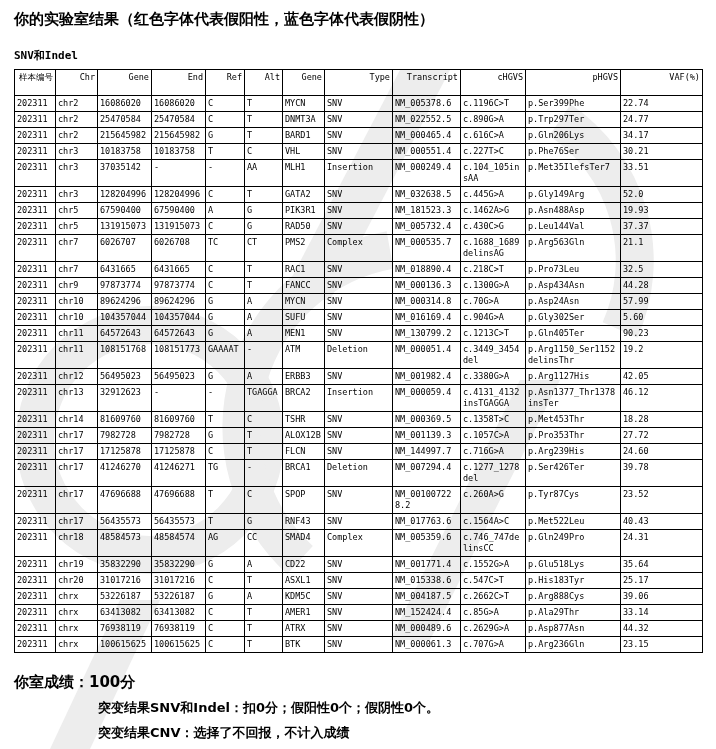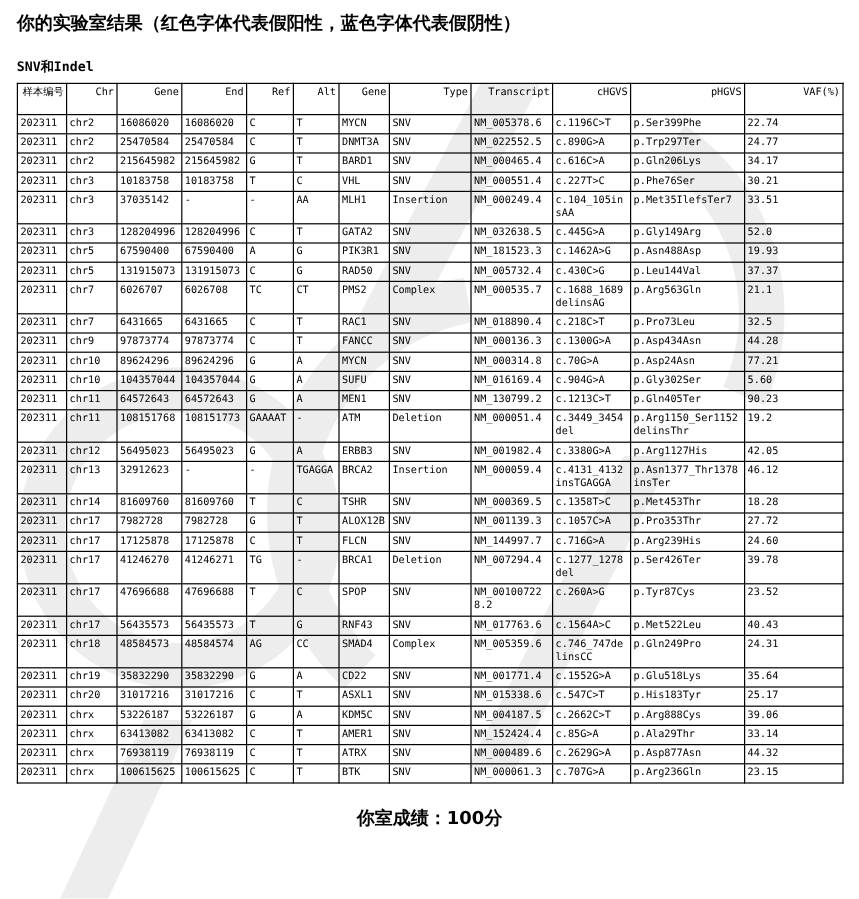--- a/index.html
+++ b/index.html
@@ -7,21 +7,21 @@
        font-family:"DejaVu Sans",sans-serif;color:#000;}
   .watermark{position:absolute;left:0;top:0;width:716px;height:749px;z-index:0;}
   .page{position:relative;z-index:1;padding:8px 14px 0 14px;}
   .title{font:bold 15px/1.2 "DejaVu Sans",sans-serif;margin:2px 0 0 0;}
   .section-label{font:600 11px/1.2 "DejaVu Sans Mono",monospace;margin-top:21px;}
   table.results{border-collapse:collapse;table-layout:fixed;width:688px;margin-top:7px;
        font:8.5px/11px "DejaVu Sans Mono",monospace;background:transparent;}
   table.results th,table.results td{border:1px solid #000;padding:2px 2px;text-align:left;
        vertical-align:top;word-break:break-all;font-weight:normal;}
   table.results thead th{height:21px;text-align:right;}
-  .score-line{font:bold 15px/1.2 "DejaVu Sans",sans-serif;margin-top:20px;text-align:center;}
+  .score-line{font:bold 15px/1.2 "DejaVu Sans",sans-serif;margin-top:20px;}
   .summary-details{margin-top:2px;}
   .detail{font:bold 13px/1.2 "DejaVu Sans",sans-serif;margin:9px 0 0 84px;}
 </style>
 </head>
 <body>
 
 <svg class="watermark" viewBox="0 0 716 749" xmlns="http://www.w3.org/2000/svg" aria-hidden="true">
   <g fill="none" stroke="#ededed" stroke-width="38">
     <circle cx="150" cy="440" r="115"></circle>
     <path d="M 300 560 A 180 180 0 0 1 390 250"></path>
@@ -231,21 +231,21 @@
           <td>chr10</td>
           <td>89624296</td>
           <td>89624296</td>
           <td>G</td>
           <td>A</td>
           <td>MYCN</td>
           <td>SNV</td>
           <td>NM_000314.8</td>
           <td>c.70G&gt;A</td>
           <td>p.Asp24Asn</td>
-          <td>77.21</td>
+          <td>57.99</td>
         </tr>
         <tr>
           <td>202311</td>
           <td>chr10</td>
           <td>104357044</td>
           <td>104357044</td>
           <td>G</td>
           <td>A</td>
           <td>SUFU</td>
           <td>SNV</td>
@@ -490,14 +490,18 @@
           <td>NM_000061.3</td>
           <td>c.707G&gt;A</td>
           <td>p.Arg236Gln</td>
           <td>23.15</td>
         </tr>
       </tbody>
   </table>
 
   <div class="score-line">你室成绩：100分</div>
 
+  <div class="summary-details" id="summary-details">
+      <div class="detail">突变结果SNV和Indel：扣0分；假阳性0个；假阴性0个。</div>
+      <div class="detail">突变结果CNV：选择了不回报，不计入成绩</div>
+    </div>
 
 </div>
 
 </body></html>

